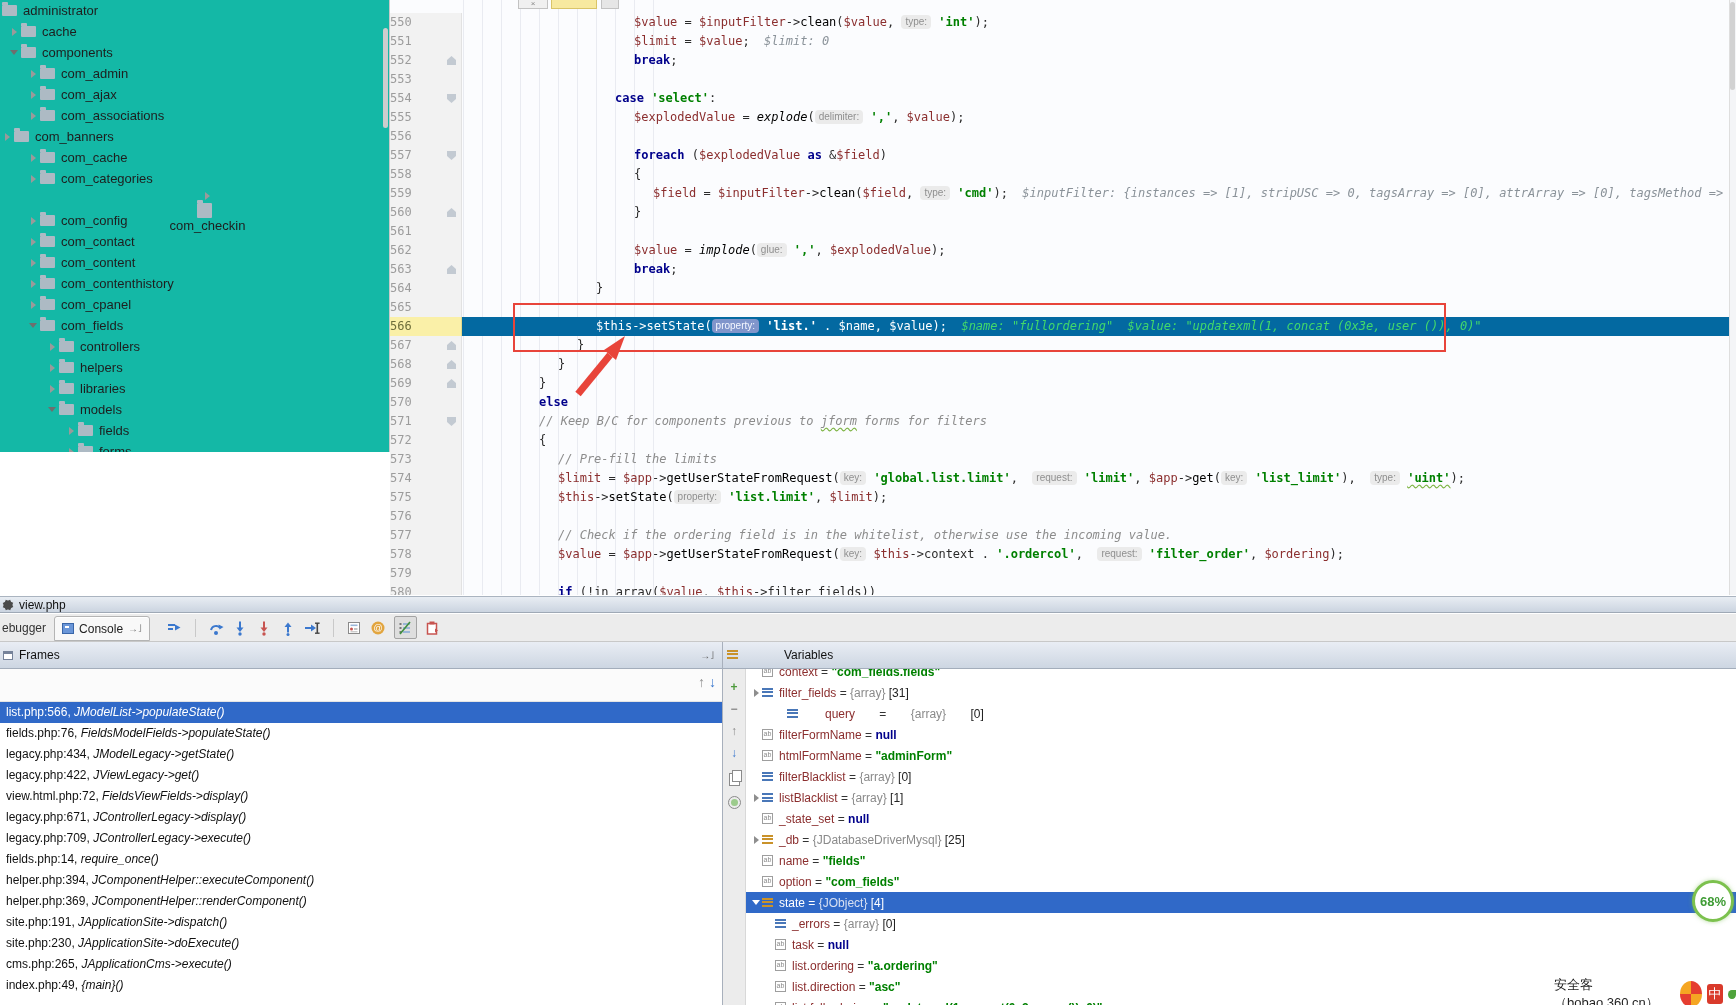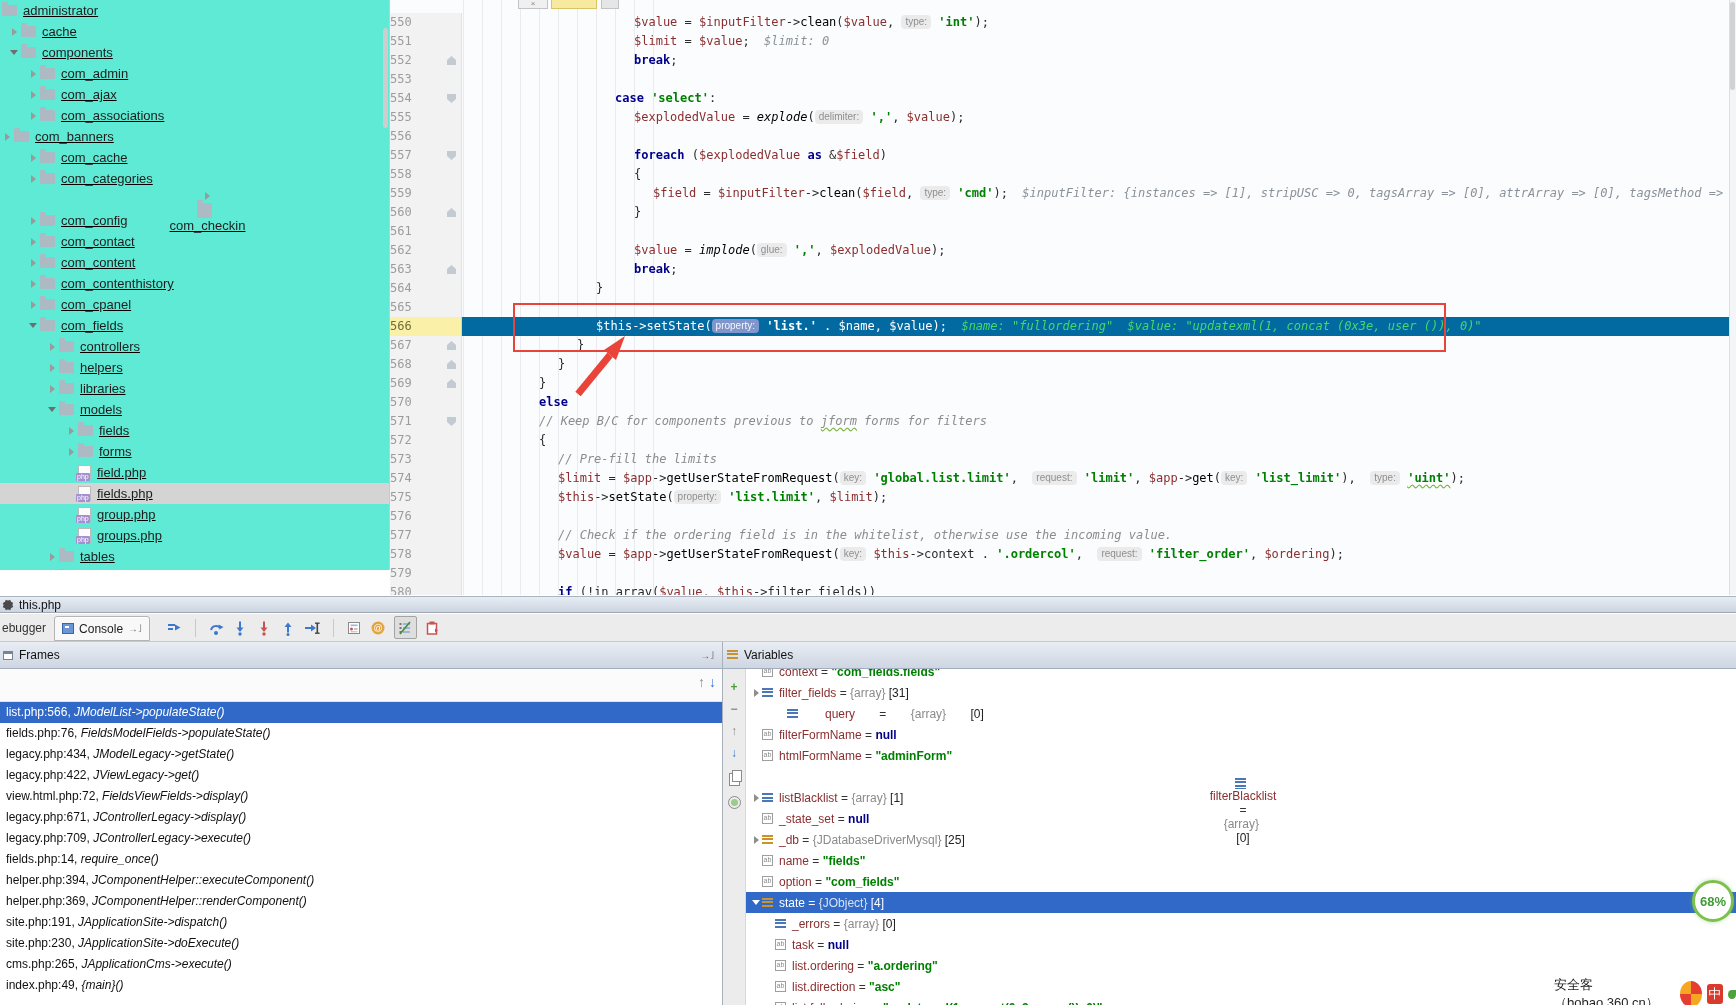--- a/index.html
+++ b/index.html
@@ -1,21 +1,21 @@
 <!DOCTYPE html>
 <html><head>
 <meta charset="utf-8">
 <style>
   html,body{margin:0;padding:0;background:#888;}
   .screen{position:relative;width:1736px;height:1005px;background:#fff;overflow:hidden;
           font-family:"Liberation Sans",sans-serif;-webkit-font-smoothing:antialiased;}
 
   
-  .tree{position:absolute;left:0;top:0;width:390px;height:570px;background:#5eead4;
-        border-right:1px solid #C9C9C9;box-sizing:border-box;overflow:hidden;text-decoration:underline;}
+  .tree{position:absolute;left:0;top:0;width:390px;height:452px;background:#14b8a6;
+        border-right:1px solid #C9C9C9;box-sizing:border-box;overflow:hidden;}
   .trow{height:21px;display:flex;align-items:center;font-size:13px;color:#1E1E1E;white-space:nowrap;}
   .trow.sel{background:#D4D4D4;}
   .tarr{width:14px;flex:0 0 14px;display:flex;justify-content:center;align-items:center;}
   .tri-r{width:0;height:0;border-left:5px solid #9A9A9A;border-top:4px solid transparent;border-bottom:4px solid transparent;}
   .tri-d{width:0;height:0;border-top:5px solid #6E6E6E;border-left:4px solid transparent;border-right:4px solid transparent;}
   .fic{width:15px;height:11px;background:#ADBAC4;border-radius:1px;position:relative;margin-right:6px;flex:0 0 15px;}
   .fic:before{content:"";position:absolute;top:-3px;left:0;width:6px;height:3px;background:#ADBAC4;border-radius:1px 1px 0 0;}
   .pic{width:13px;height:15px;background:#FCFCFC;border:1px solid #BBB;box-sizing:border-box;
        position:relative;margin-right:6px;flex:0 0 13px;}
   .pic b{position:absolute;bottom:-2px;left:-3px;background:#A48FD0;color:#fff;font-size:7px;
@@ -78,21 +78,21 @@
   .pinic:after{content:"\2192\02E9";}
   .dtb{display:flex;align-items:center;gap:7px;margin-left:16px;}
   .tbi{width:17px;height:17px;display:flex;align-items:center;justify-content:center;}
   .sepv{width:1px;height:18px;background:#C9C9C9;margin:0 5px;}
   .pressedbox{border:1px solid #A3A3A3;background:#DEDEDE;border-radius:2px;width:21px;height:21px;
               display:flex;align-items:center;justify-content:center;}
 
   .phdr{position:absolute;height:27px;box-sizing:border-box;background:linear-gradient(#E9EDF4,#CDD6E2);
         border-bottom:1px solid #A3ADBB;display:flex;align-items:center;font-size:12px;color:#111;top:642px;}
   .fhdr{left:0;width:722px;}
-  .vhdr{left:723px;width:1013px;}
+  .vhdr{left:723px;width:1013px;gap:40px;}
   .fhic{width:10px;height:9px;border:1px solid #76839A;background:#fff;position:relative;margin:0 6px 0 3px;box-sizing:border-box;}
   .fhic:before{content:"";position:absolute;left:0;top:0;right:0;height:2px;background:#76839A;}
   .vhic{width:11px;height:10px;margin:0 6px 0 4px;background:repeating-linear-gradient(180deg,#C9922A 0 2px,rgba(0,0,0,0) 2px 3.5px);}
   .hpin{position:absolute;right:8px;font-size:10px;color:#666;}
   .hpin:after{content:"\2192\02E9";}
   .ftool{position:absolute;left:0;top:669px;width:722px;height:33px;background:#FBFBFB;border-bottom:1px solid #E4E4E4;box-sizing:border-box;}
   .fupdn{position:absolute;right:6px;top:5px;display:flex;gap:4px;font-size:14px;font-weight:bold;}
   .fup{color:#8F8F8F;} .fdn{color:#3B78CE;}
   .flist{position:absolute;left:0;top:702px;width:722px;height:303px;overflow:hidden;font-size:12px;}
   .frow{height:21px;line-height:21px;padding-left:6px;color:#111;white-space:nowrap;}
@@ -388,21 +388,21 @@
   <div class="frag frag3"></div>
 
   <svg class="anno" viewBox="0 0 1736 595">
     <rect x="514" y="304" width="931" height="47" fill="none" stroke="#E8443A" stroke-width="2"></rect>
     <line x1="578" y1="394" x2="610" y2="355" stroke="#E8443A" stroke-width="7"></line>
     <polygon points="625,336 616,360 604,350" fill="#E8443A"></polygon>
   </svg>
 
   <div class="ibar">
     <span class="gicon"></span>
-    <span>this.php</span>
+    <span>view.php</span>
   </div>
 
   <div class="tabsrow">
     <span class="dbgpart">ebugger</span>
     <div class="ctab">
       <span class="cic"></span>
       <span>Console</span>
       <span class="pinic"></span>
     </div>
     <div class="dtb">
@@ -528,21 +528,21 @@
     <span class="sic down">↓</span>
     <span class="copyic"></span>
     <span class="evalic"></span>
   </div>
   <div class="vlist" id="vars-list">
       <div class="vrow cut-top" style="padding-left: 4px;"><span class="varr"></span><span class="ival"></span><span class="vname">context</span><span class="veq"> = </span><span class="vstr">"com_fields.fields"</span></div>
       <div class="vrow" style="padding-left: 4px;"><span class="varr"><span class="vtri-r"></span></span><span class="iar"></span><span class="vname">filter_fields</span><span class="veq"> = </span><span class="vgray">{array} </span><span class="vdark">[31]</span></div>
       <div class="vrow" style="padding-left: 8px; gap: 21px;"><span class="varr"></span><span class="iar"></span><span class="vname">query</span><span class="veq"> = </span><span class="vgray">{array} </span><span class="vdark">[0]</span></div>
       <div class="vrow" style="padding-left: 4px;"><span class="varr"></span><span class="ival"></span><span class="vname">filterFormName</span><span class="veq"> = </span><span class="vkw">null</span></div>
       <div class="vrow" style="padding-left: 4px;"><span class="varr"></span><span class="ival"></span><span class="vname">htmlFormName</span><span class="veq"> = </span><span class="vstr">"adminForm"</span></div>
-      <div class="vrow" style="padding-left: 4px; flex-direction: column;"><span class="varr"></span><span class="iar"></span><span class="vname">filterBlacklist</span><span class="veq"> = </span><span class="vgray">{array} </span><span class="vdark">[0]</span></div>
+      <div class="vrow" style="padding-left: 4px;"><span class="varr"></span><span class="iar"></span><span class="vname">filterBlacklist</span><span class="veq"> = </span><span class="vgray">{array} </span><span class="vdark">[0]</span></div>
       <div class="vrow" style="padding-left: 4px;"><span class="varr"><span class="vtri-r"></span></span><span class="iar"></span><span class="vname">listBlacklist</span><span class="veq"> = </span><span class="vgray">{array} </span><span class="vdark">[1]</span></div>
       <div class="vrow" style="padding-left: 4px;"><span class="varr"></span><span class="ival"></span><span class="vname">_state_set</span><span class="veq"> = </span><span class="vkw">null</span></div>
       <div class="vrow" style="padding-left: 4px;"><span class="varr"><span class="vtri-r"></span></span><span class="iobj"></span><span class="vname">_db</span><span class="veq"> = </span><span class="vgray">{JDatabaseDriverMysql} </span><span class="vdark">[25]</span></div>
       <div class="vrow" style="padding-left: 4px;"><span class="varr"></span><span class="ival"></span><span class="vname">name</span><span class="veq"> = </span><span class="vstr">"fields"</span></div>
       <div class="vrow" style="padding-left: 4px;"><span class="varr"></span><span class="ival"></span><span class="vname">option</span><span class="veq"> = </span><span class="vstr">"com_fields"</span></div>
       <div class="vrow sel" style="padding-left: 4px;"><span class="varr"><span class="vtri-d"></span></span><span class="iobj"></span><span class="vname">state</span><span class="veq"> = </span><span class="vgray">{JObject} </span><span class="vdark">[4]</span></div>
       <div class="vrow" style="padding-left: 17px;"><span class="varr"></span><span class="iar"></span><span class="vname">_errors</span><span class="veq"> = </span><span class="vgray">{array} </span><span class="vdark">[0]</span></div>
       <div class="vrow" style="padding-left: 17px;"><span class="varr"></span><span class="ival"></span><span class="vname">task</span><span class="veq"> = </span><span class="vkw">null</span></div>
       <div class="vrow" style="padding-left: 17px;"><span class="varr"></span><span class="ival"></span><span class="vname">list.ordering</span><span class="veq"> = </span><span class="vstr">"a.ordering"</span></div>
       <div class="vrow" style="padding-left: 17px;"><span class="varr"></span><span class="ival"></span><span class="vname">list.direction</span><span class="veq"> = </span><span class="vstr">"asc"</span></div>

